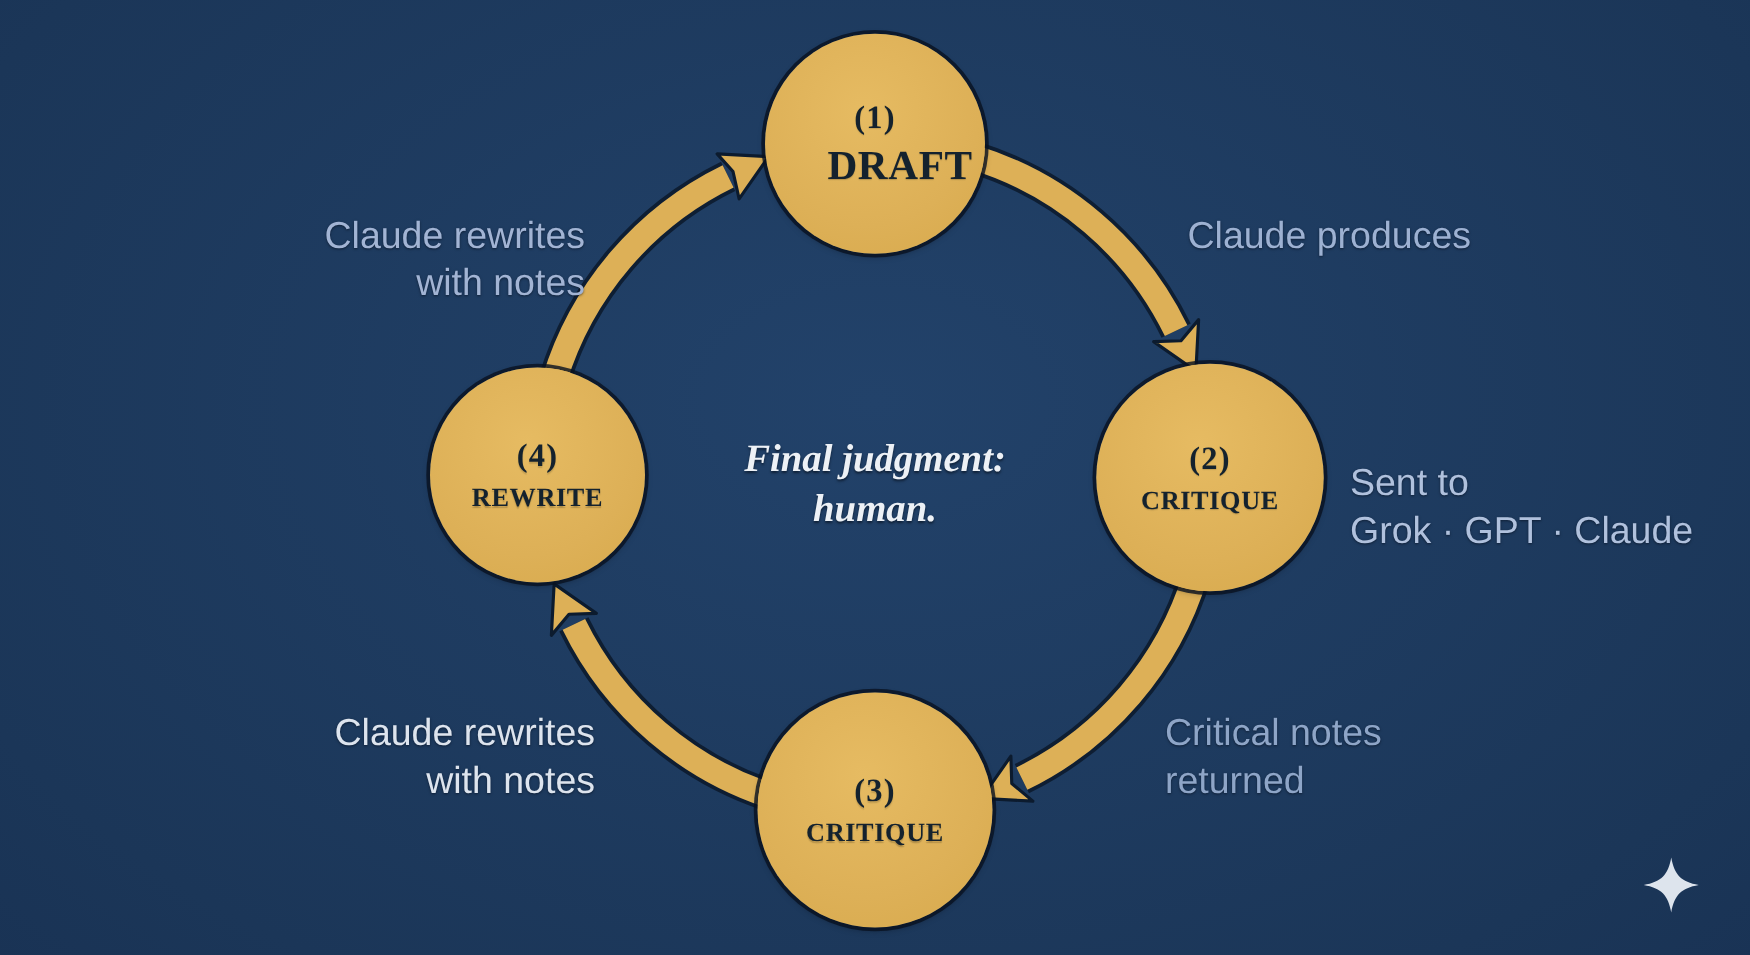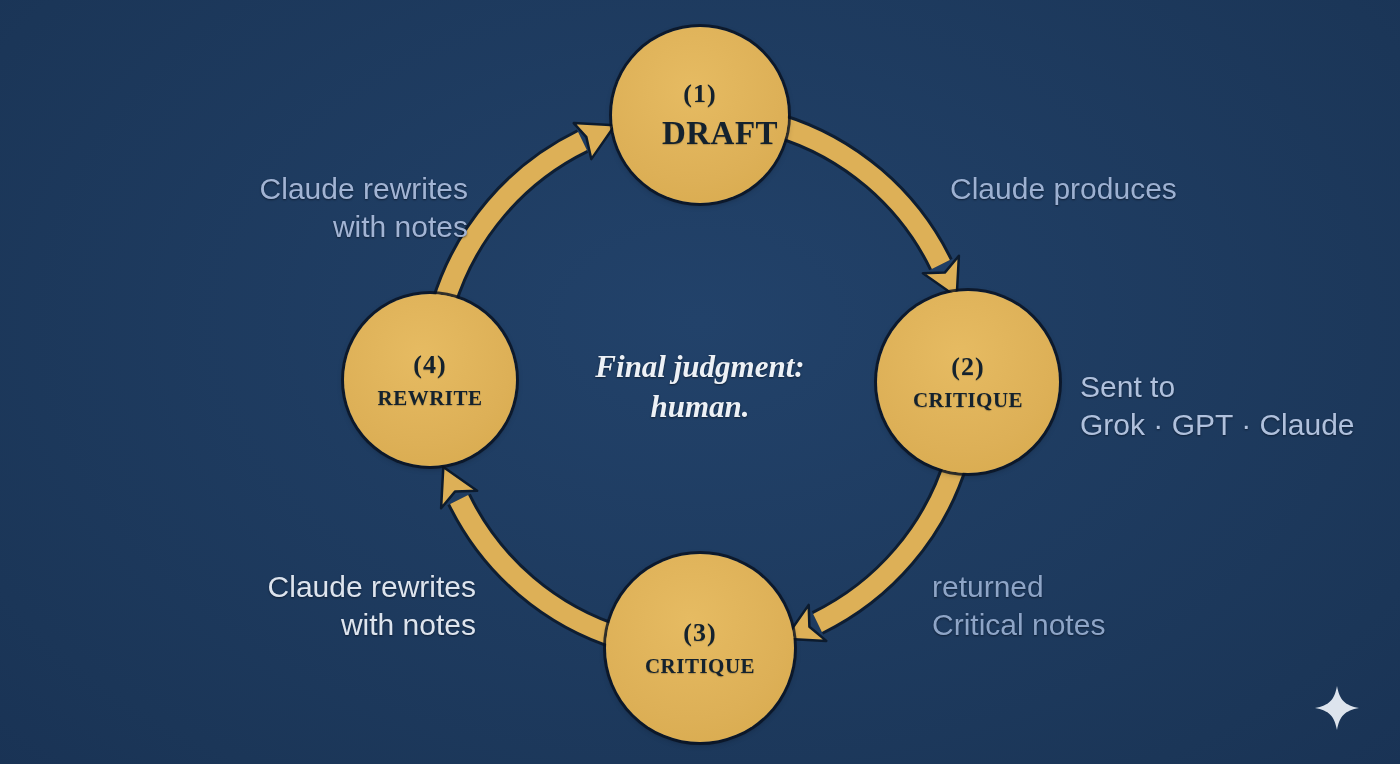--- a/index.html
+++ b/index.html
@@ -135,22 +135,22 @@
   <div class="ann ann-top-right">
     <div>Claude produces</div>
   </div>
 
   <div class="ann ann-right">
     <div>Sent to</div>
     <div>Grok · GPT · Claude</div>
   </div>
 
   <div class="ann ann-bottom-right">
+    <div>Critical notes</div>
     <div>returned</div>
-    <div>Critical notes</div>
   </div>
 
   <div class="ann ann-bottom-left">
     <div>Claude rewrites</div>
     <div>with notes</div>
   </div>
 
   <div class="center-caption">
     <div>Final judgment:</div>
     <div>human.</div>

